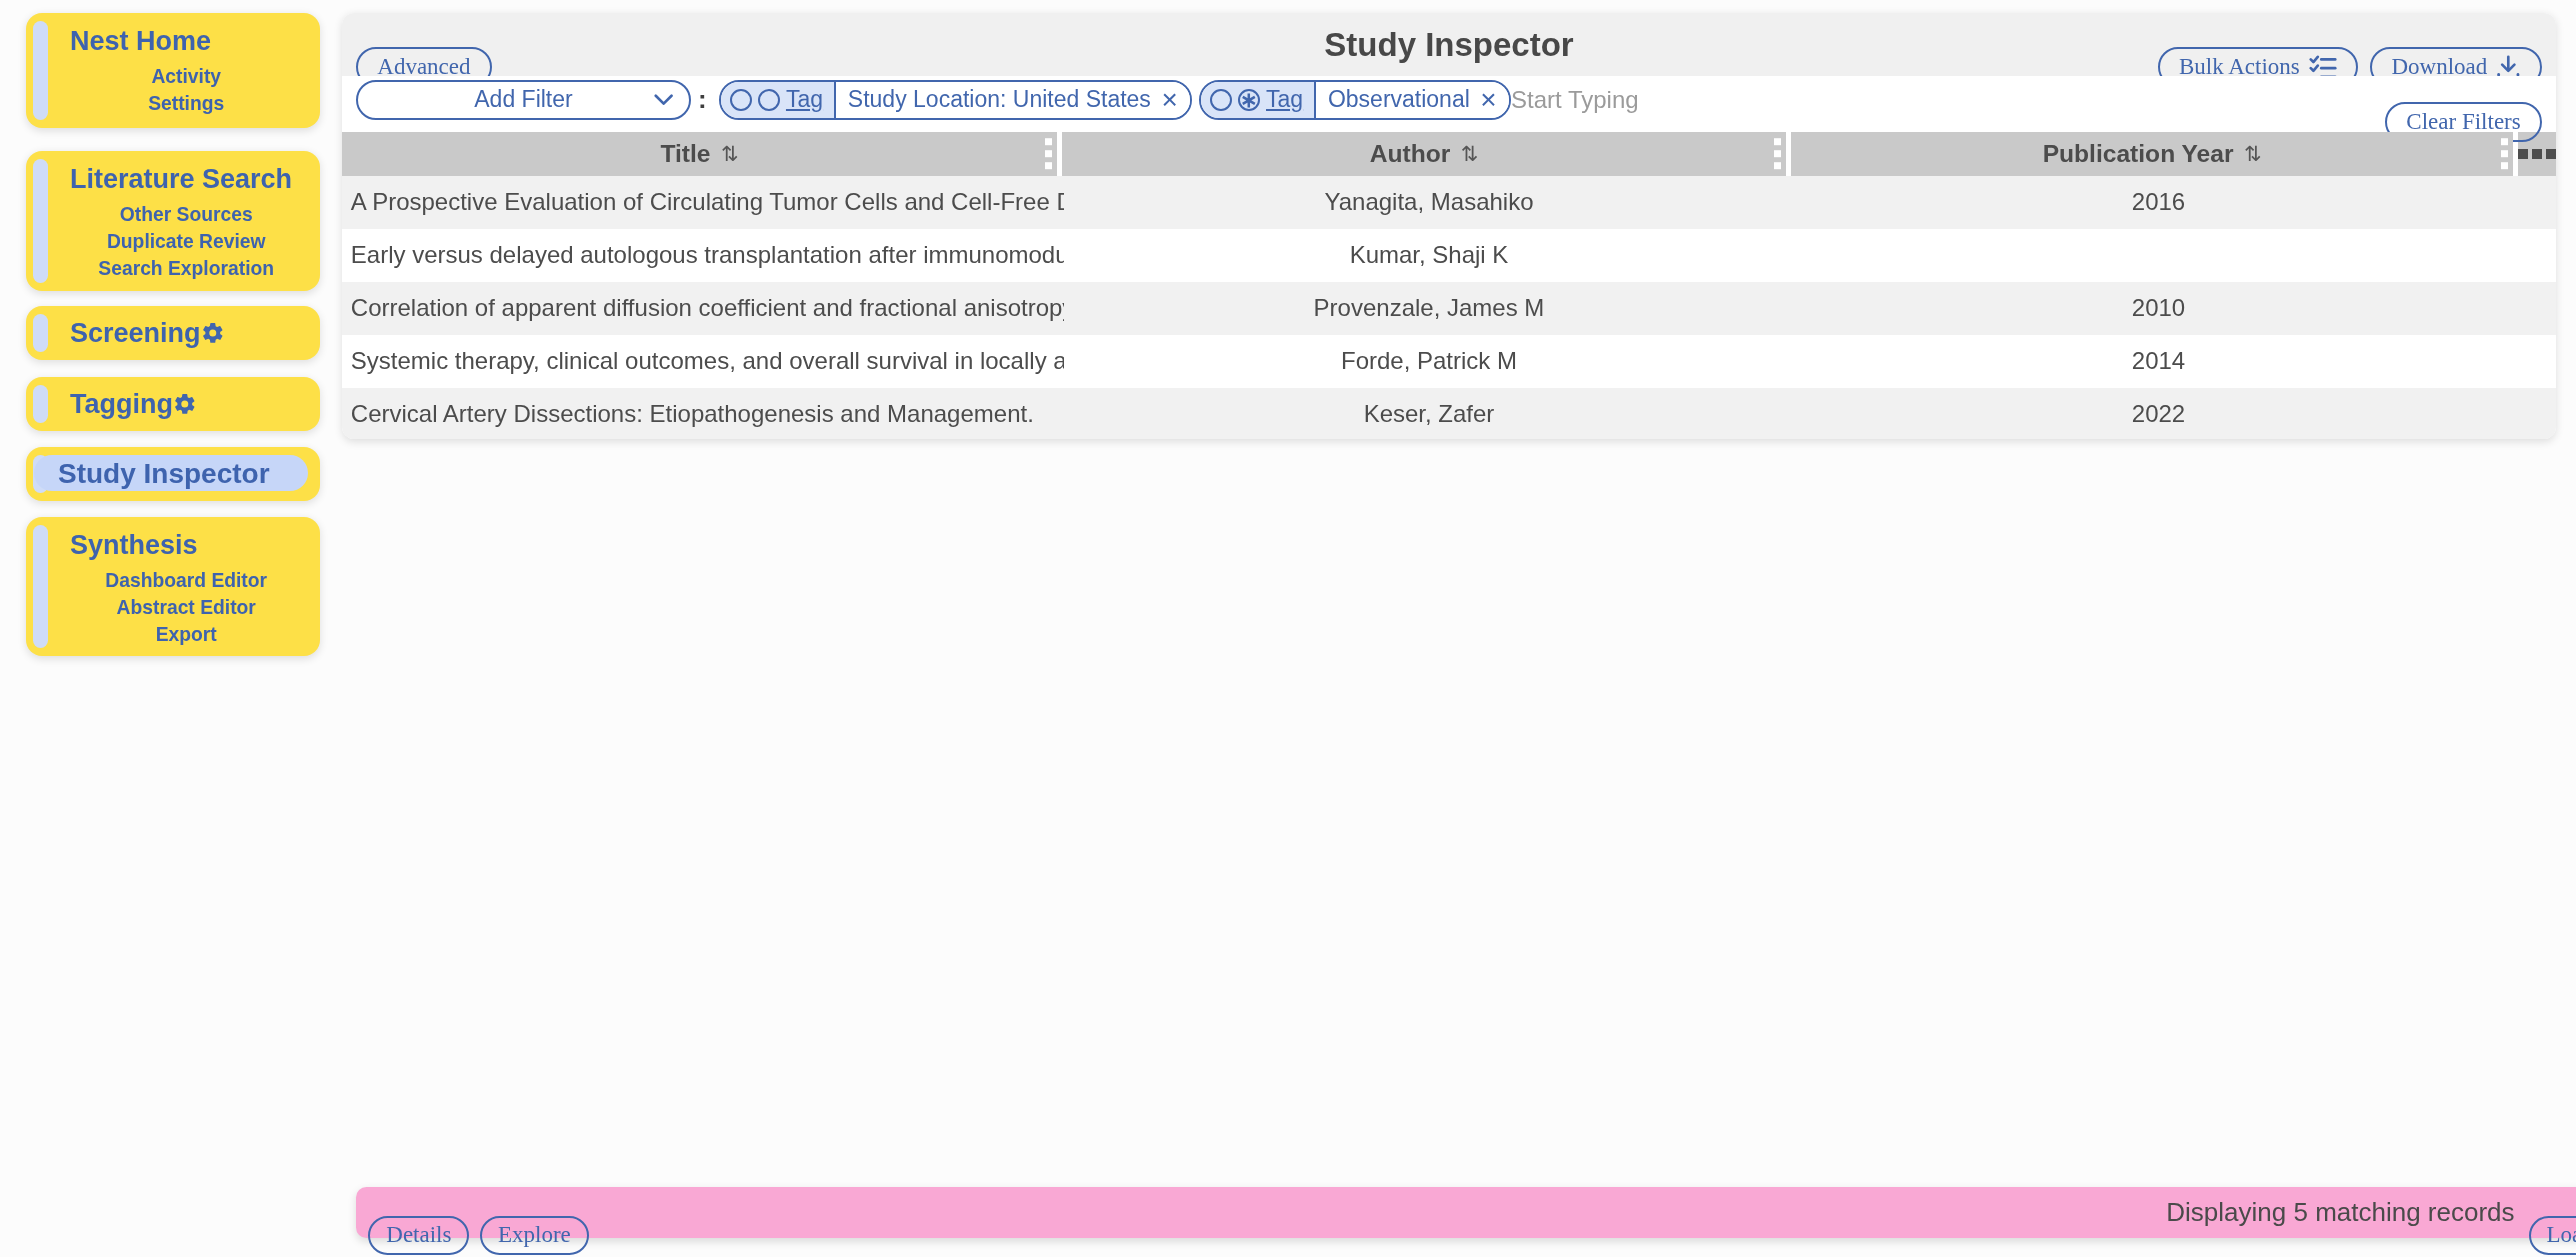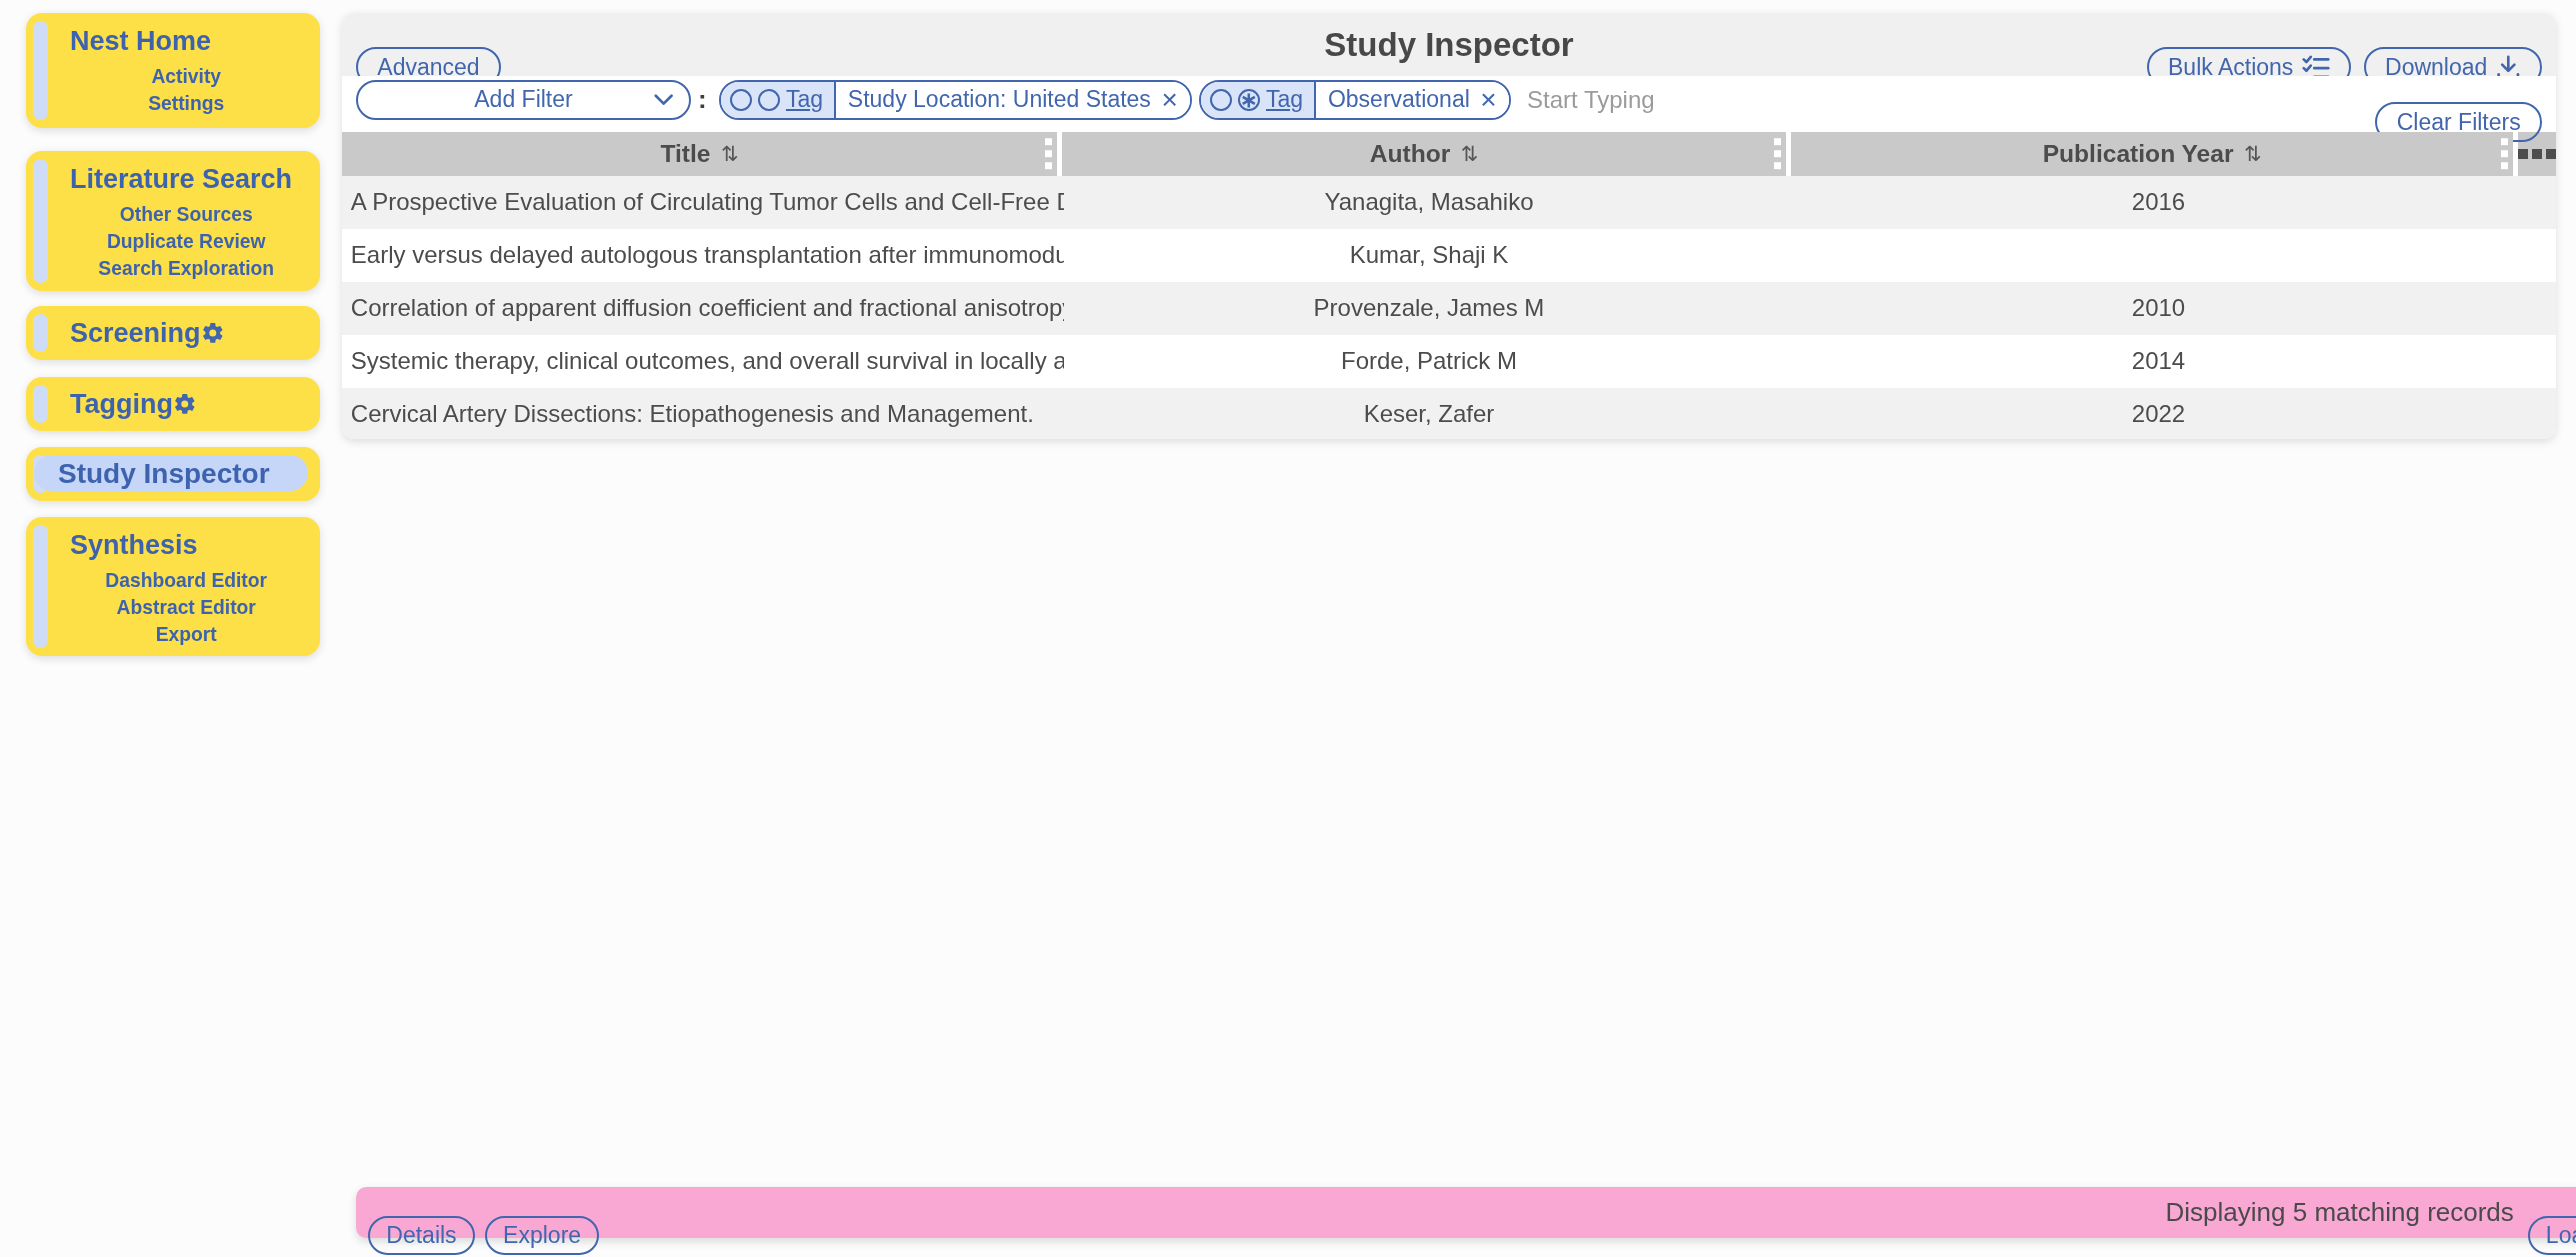--- a/index.html
+++ b/index.html
@@ -44,21 +44,21 @@
     display:flex; align-items:center; padding:0 14px; position:relative;
   }
   .page-title {
     position:absolute; left:50%; transform:translateX(-50%);
     font-size:33px; font-weight:bold; color:#484848; white-space:nowrap;
   }
   .pill-btn {
     display:inline-flex; align-items:center; justify-content:center; gap:8.8px;
     height:40px; padding:0 19.3px; border:2.6px solid #4166ad; border-radius:877px;
     color:#4166ad; font-size:23px; background:transparent; cursor:pointer; white-space:nowrap;
-    font-family:Liberation Sans, sans-serif;
+    font-family:Liberation Serif, serif;
     margin-top:45px;
   }
   .right-btns { margin-left:auto; display:flex; gap:12.3px; }
   .filterbar {
     height:47px; background:#ffffff;
     display:flex; align-items:center; padding:0 14px; position:relative;
   }
   .add-filter {
     width:335px; height:40px; border:2.6px solid #4166ad; border-radius:877px;
     display:flex; align-items:center; justify-content:center; position:relative;
@@ -77,21 +77,21 @@
   }
   .chip-circle {
     width:22px; height:22px; border:2.6px solid #4166ad; border-radius:50%;
     display:flex; align-items:center; justify-content:center; flex:none;
     color:#4166ad; font-size:21px; font-weight:bold; line-height:1;
   }
   .chip-cat { color:#4166ad; font-size:23px;text-decoration:underline; }
   .chip-right { display:flex; align-items:center; gap:10.5px; padding:0 12.3px; background:#fff; }
   .chip-val { color:#4166ad; font-size:23px; white-space:nowrap; }
   .chip-x { color:#4166ad; font-size:28px; line-height:1; cursor:pointer; }
-  .start-typing { color:#9b9b9b; font-size:24px; margin-left:16px; white-space:nowrap; }
+  .start-typing { color:#9b9b9b; font-size:24px; white-space:nowrap; }
   .clear-btn { margin-left:auto; }
   
   .gap-band { height:8.8px; background:#ffffff; }
   .thead { height:44px; display:flex; gap:5px; }
   .th {
     background:#c9c9c9; display:flex; align-items:center; justify-content:center;
     position:relative; font-size:24.6px; font-weight:bold; color:#4c4c4c; cursor:pointer;
   }
   .th-title { width:718px; } .th-author { width:727px; } .th-year { width:725px; }
   .th-menu { flex:1; background:#c9c9c9; display:flex; align-items:center; justify-content:center; gap:4.4px; cursor:pointer; }

